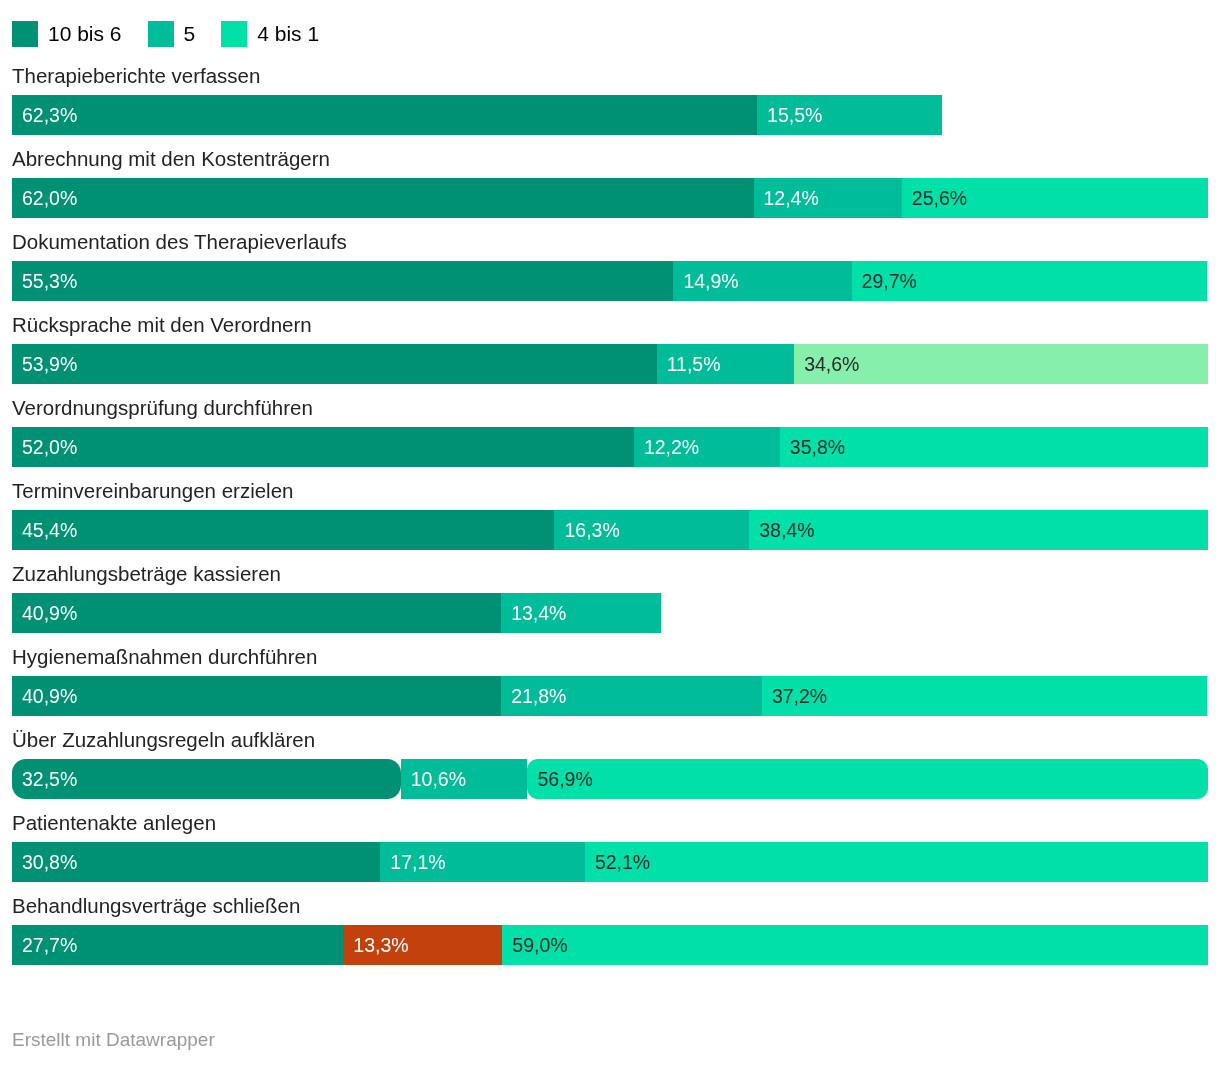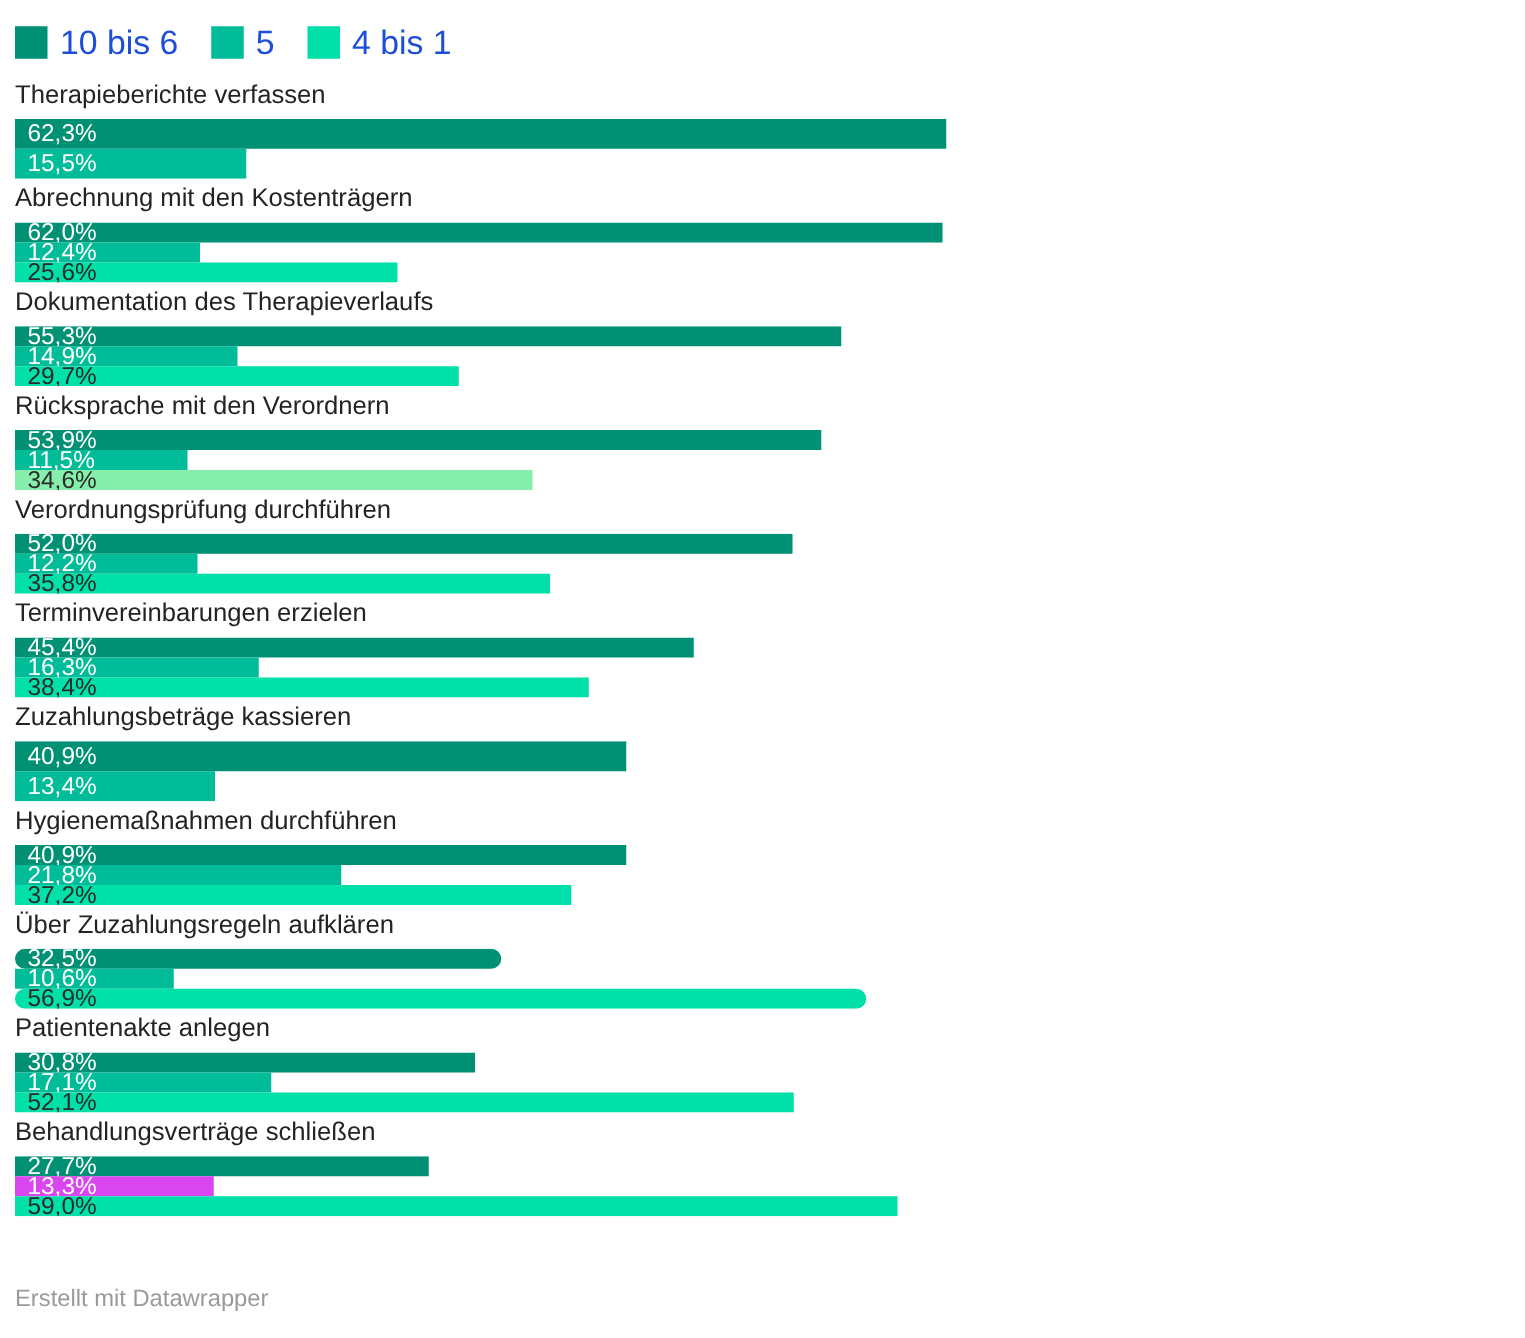--- a/index.html
+++ b/index.html
@@ -36,23 +36,23 @@
     align-items: center;
     margin-right: 26px;
   }
   .legend-swatch {
     width: 26px;
     height: 26px;
     flex: 0 0 26px;
     margin-right: 10px;
   }
   .legend-label {
-    font-size: 27px;
+    font-size: 21px;
     line-height: 26px;
-    color: #1d4ed8;
+    color: #000000;
     white-space: nowrap;
   }
 
   
   .rows {
     display: block;
   }
   .bar-row {
     height: 83px;
   }
@@ -62,21 +62,20 @@
     color: #232323;
     padding: 6px 0 6px 0;
     white-space: nowrap;
   }
   .bar-track {
     display: flex;
     width: 100%;
     height: 48px;
     overflow: hidden;
     background: #ffffff;
-    flex-direction: column;
   }
   .bar-seg {
     display: flex;
     align-items: center;
     height: 40px;
     box-sizing: border-box;
     overflow: hidden;
   }
   .seg-value {
     font-size: 19.5px;
@@ -251,21 +250,21 @@
             <span class="seg-value">52,1%</span>
           </div>
         </div>
       </div>
       <div class="bar-row">
         <div class="row-label">Behandlungsverträge schließen</div>
         <div class="bar-track">
           <div class="bar-seg seg-light-text" style="background: rgb(0, 144, 115); width: 27.7%;">
             <span class="seg-value">27,7%</span>
           </div>
-          <div class="bar-seg seg-light-text" style="background: #d946ef; width: 13.3%;">
+          <div class="bar-seg seg-light-text" style="background: #c2410c; width: 13.3%;">
             <span class="seg-value">13,3%</span>
           </div>
           <div class="bar-seg seg-dark-text" style="background: rgb(0, 224, 168); width: 59%;">
             <span class="seg-value">59,0%</span>
           </div>
         </div>
       </div>
     </div>
 
   <div class="footer">Erstellt mit Datawrapper</div>

